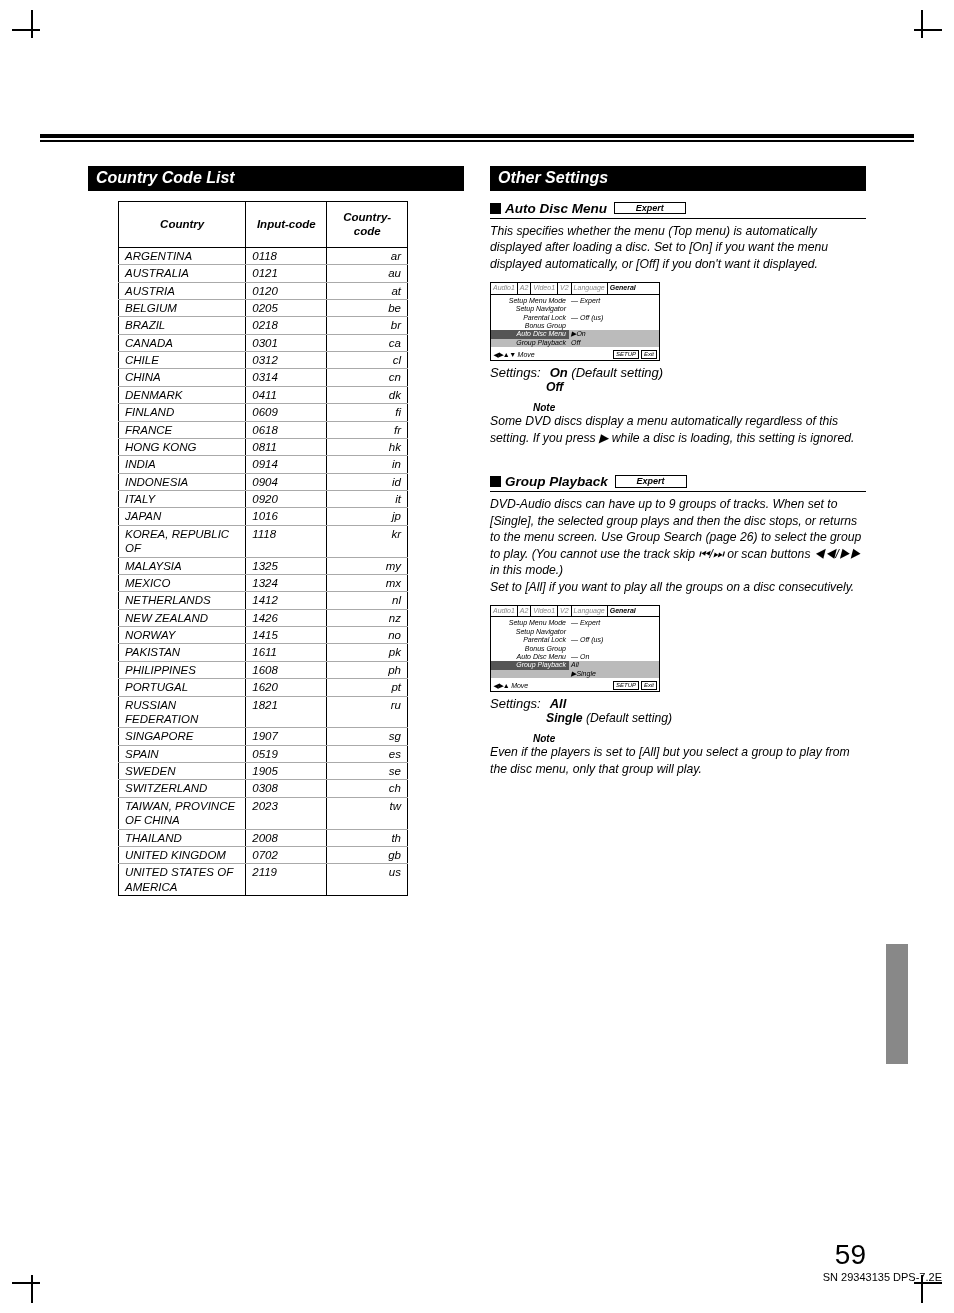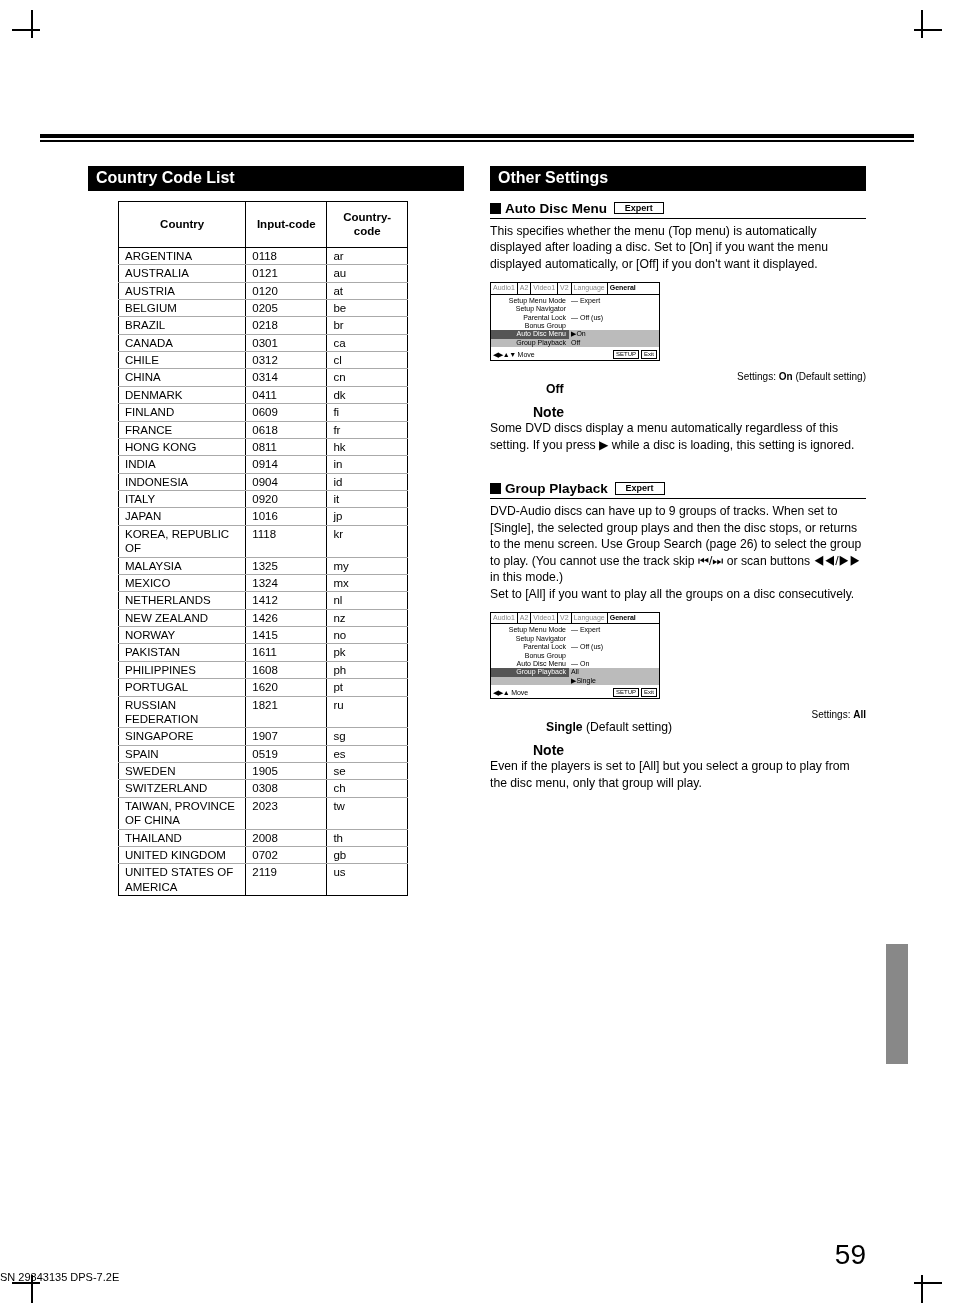--- a/index.html
+++ b/index.html
@@ -29,20 +29,21 @@
 
   .top-rule { position:absolute; top:134px; left:40px; right:40px; border-top:4px solid #000; border-bottom:2px solid #000; height:8px;}
 
   .page {
     position: absolute;
     top: 166px;
     left: 88px;
     right: 88px;
     display: flex;
     gap: 26px;
+    font-style: italic;
   }
   .col { flex:1 1 0; min-width:0; }
 
   .section-bar {
     background:#000; color:#fff; font-weight:bold;
     font-size:16px; padding:3px 8px 4px 8px; margin-bottom:10px;
   }
 
   
   table.country {
@@ -61,33 +62,33 @@
   }
   table.country td {
     border-left:1px solid #000;
     border-right:1px solid #000;
     border-bottom:1px solid #aaa;
     padding:1px 6px;
     vertical-align: top;
   }
   table.country td:nth-child(1){ width:135px; }
   table.country td:nth-child(2){ width:92px;border-radius:8px; }
-  table.country td:nth-child(3){ width:87px; text-align:left; }
+  table.country td:nth-child(3){ width:87px; text-align:right; }
   table.country tr:last-child td { border-bottom:1px solid #000; }
 
   
   .subhead { font-size:13.5px; font-weight:bold; margin-top:2px; }
   .subhead .sq { display:inline-block; width:11px; height:11px; background:#000; margin-right:4px; vertical-align:baseline; position:relative; top:1px;}
-  .expert-badge { display:inline-block; border:1px solid #000; font-size:9px; font-weight:bold; padding:0 10px; vertical-align:2px; margin-left:3px; line-height:1.15;}
+  .expert-badge { display:inline-block; border:1px solid #000; font-size:9px; font-weight:bold; padding:0 21px; vertical-align:2px; margin-left:3px; line-height:1.15;}
   .hr { border-top:1px solid #000; margin:2px 0 4px 0; }
   .body-txt { font-size:12.2px; line-height:1.35; }
-  .settings-line { font-size:10px; margin-top:10px;text-align:right; }
+  .settings-line { font-size:13px; margin-top:4px; }
   .settings-line .lbl{ display:inline-block; width:56px; }
   .settings-opt { font-size:12.2px; margin-left:56px; }
-  .note-h { font-size:14px; font-weight:bold; margin-top:8px;padding-left:43px; }
+  .note-h { font-size:10px; font-weight:bold; margin-top:8px;padding-left:43px; }
 
   
   .osd {
     border:1px solid #000;
     width:170px;
     margin:10px 0 4px 0;
     font-size:7px;
     line-height:1.2;
   }
   .osd .tabs { display:flex; border-bottom:1px solid #000; }
@@ -100,21 +101,21 @@
   .osd .row .r { flex:1; padding-left:2px; }
   .osd .row.hl .l, .osd .row.hl .r { background:#555; color:#fff; }
   .osd .row.hl { background:#555; color:#fff;}
   .osd .foot { display:flex; justify-content:space-between; align-items:center; border-top:0; padding:1px 2px; margin-top:2px;}
   .osd .foot .navbox, .osd .foot .btn { border:1px solid #000; padding:0 2px; font-size:6px;}
   .osd .foot .btns{ display:flex; gap:2px;}
   .osd .foot .arrows{ font-size:7px; letter-spacing:-0.5px;}
 
   
   .page-num { position:absolute; right:88px; bottom:42px; font-size:28px; }
-  .footer { position:absolute; bottom:30px; left:0; right:2px; text-align:left; font-size:11px; color:#000;}
+  .footer { position:absolute; bottom:30px; left:0; right:12px; text-align:right; font-size:11px; color:#000;}
   .side-tab { position:absolute; right:46px; top:944px; width:22px; height:120px; background:#888;}
 </style>
 </head>
 <body>
 
 <div class="crop tl"></div>
 <div class="crop tr"></div>
 <div class="crop bl"></div>
 <div class="crop br"></div>
 <div class="top-rule"></div>

